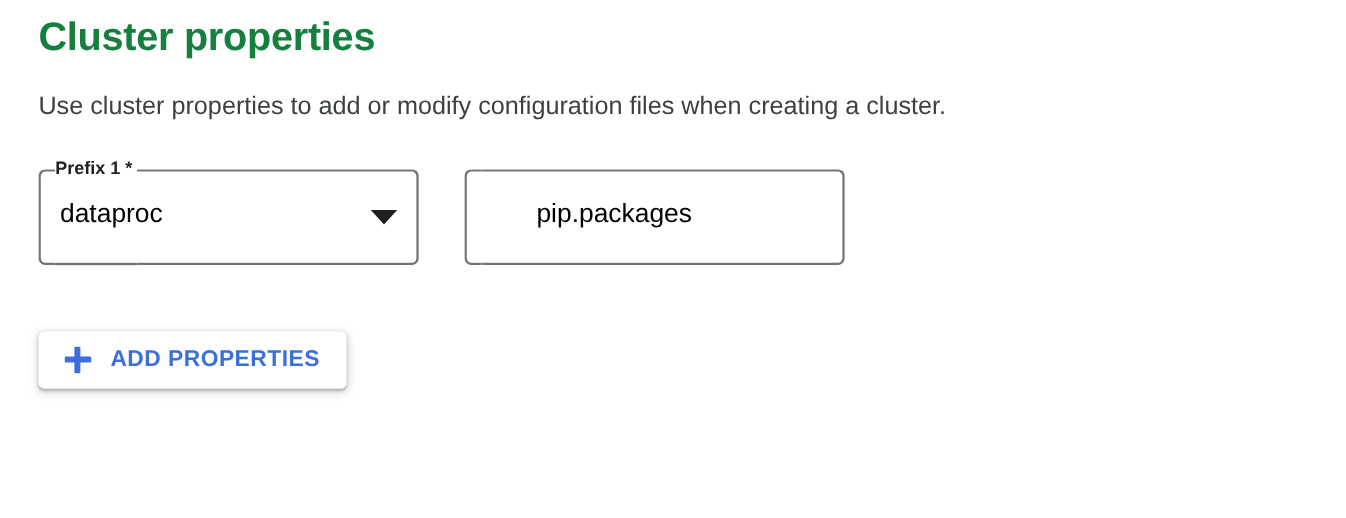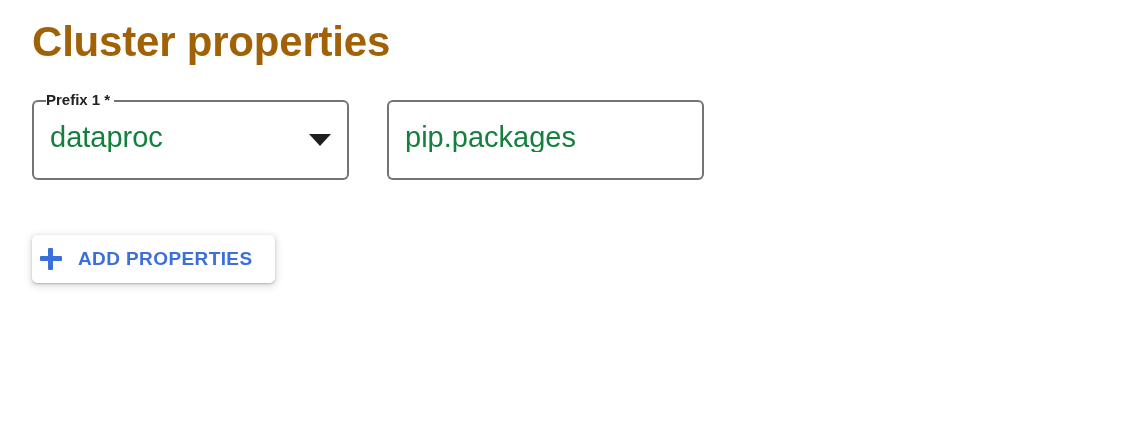--- a/index.html
+++ b/index.html
@@ -19,27 +19,27 @@
 
   .page {
     position: absolute;
     left: 32px;
     top: 0;
     width: 1060px;
   }
 
   
   .page-title {
-    font-size: 42px;
+    font-size: 33px;
     font-weight: 700;
     line-height: 40px;
     letter-spacing: -0.2px;
-    color: #a16207;
+    color: #15803d;
     margin: 0;
-    padding-top: 22px;
+    padding-top: 11px;
   }
 
   .page-desc {
     font-size: 21px;
     font-weight: 400;
     line-height: 28px;
     color: #3c4043;
     margin: 0;
     padding-top: 24px;
   }
@@ -103,29 +103,30 @@
     border-left: none;
     border-radius: 0 6px 6px 0;
     box-sizing: border-box;
   }
 
   .field-value {
     position: absolute;
     left: 18px;
     right: 42px;
     top: 22px;
-    font-size: 29px;
+    font-size: 22px;
     line-height: 30px;
-    color: #15803d;
+    color: #000000;
     white-space: nowrap;
     overflow: hidden;
     text-overflow: clip;
   }
   .field-value.no-arrow {
     right: 14px;
+    margin-left: 42px;
   }
 
   .dropdown-arrow {
     position: absolute;
     right: 18px;
     top: 34px;
     width: 0;
     height: 0;
     border-left: 11px solid transparent;
     border-right: 11px solid transparent;
@@ -135,21 +136,21 @@
   
   .actions {
     margin-top: 55px;
   }
 
   .add-btn {
     display: inline-flex;
     align-items: center;
     gap: 16px;
     height: 48px;
-    padding: 0 22px 0 8px;
+    padding: 0 22px 0 22px;
     background: #ffffff;
     border: none;
     border-radius: 5px;
     box-shadow: 0 1px 2px 0 rgba(60,64,67,.30), 0 2px 6px 2px rgba(60,64,67,.15);
     cursor: pointer;
     font-family: "Liberation Sans", sans-serif;
   }
 
   .plus-icon {
     position: relative;
@@ -179,20 +180,21 @@
     white-space: nowrap;
   }
 </style>
 </head>
 <body>
 
 <div class="page">
 
   <h1 class="page-title">Cluster properties</h1>
 
+  <p class="page-desc">Use cluster properties to add or modify configuration files when creating a cluster.</p>
 
   <div class="fields-row">
 
     <div class="field">
       <div class="field-outline">
         <div class="outline-leading"></div>
         <div class="outline-notch open" style="width: 68.2188px;">
           <span class="outline-notch-label">Prefix 1 *</span>
         </div>
         <div class="outline-trailing"></div>

